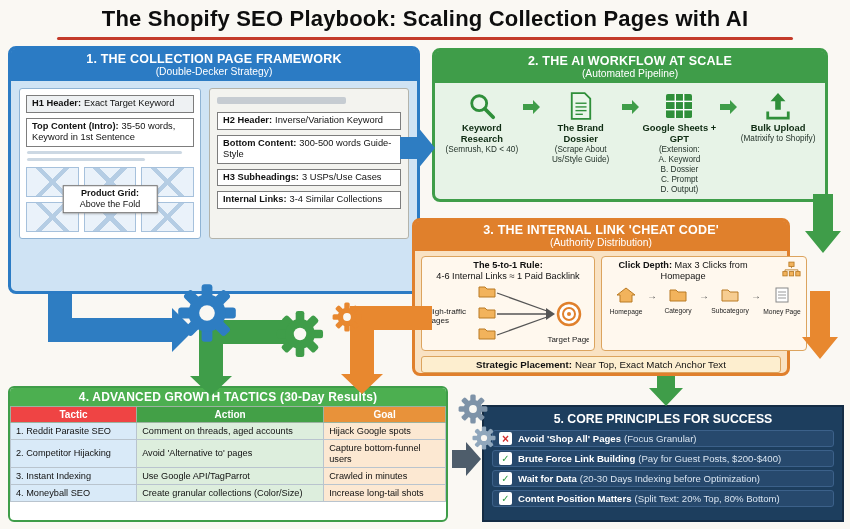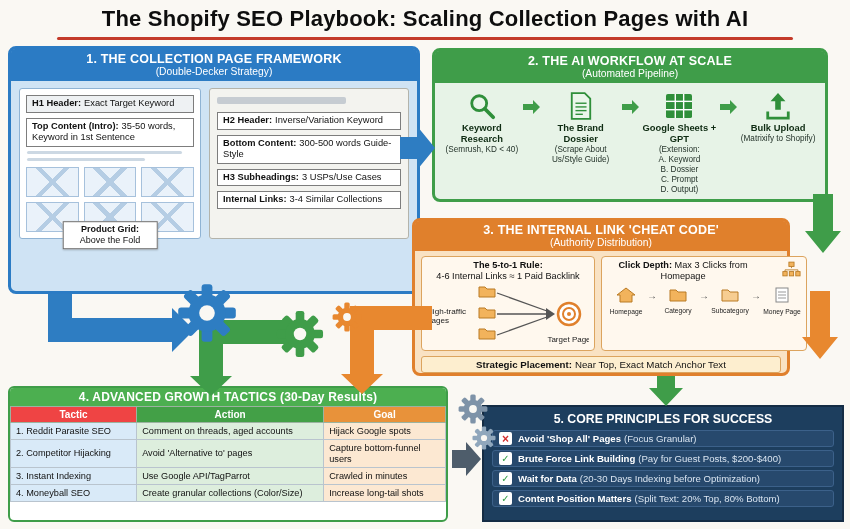--- a/index.html
+++ b/index.html
@@ -27,21 +27,21 @@
   .wbox b { margin-right:3px; }
   .wbox.gray { background:#eef1f3; }
   .wline { height:3px; background:#ccd8e3; border-radius:2px; margin:4px 1px; }
   .pgrid { position:relative; margin-top:6px; display:grid; grid-template-columns:repeat(3,1fr); gap:5px; }
   .pcell { height:30px; border:1px solid #a6c1dc; background:#eaf2fa;
     background-image:
       linear-gradient(45deg, transparent 46%, #b5cde4 46%, #b5cde4 54%, transparent 54%),
       linear-gradient(-45deg, transparent 46%, #b5cde4 46%, #b5cde4 54%, transparent 54%); }
   .pgrid-label { position:absolute; left:50%; top:50%; transform:translate(-50%,-50%);
     background:#fff; border:1px solid #6e6e6e; padding:2px 16px; text-align:center;
-    font-size:9px; line-height:1.2; color:#111; box-shadow:0 1px 2px rgba(0,0,0,.25); white-space:nowrap;margin-top:36px; }
+    font-size:9px; line-height:1.2; color:#111; box-shadow:0 1px 2px rgba(0,0,0,.25); white-space:nowrap; }
   .placeholder-bar { height:7px; width:70%; background:#c6ccd2; border-radius:2px; margin:1px 0 3px; }
 
   
   #sec2 { left:432px; top:48px; width:396px; height:154px; background:#e7f3e7; border:3px solid #3f9d49; }
   #sec2 .sec-header { background:#3f9d49; border-radius:4px 4px 0 0; }
   #sec2 .body { display:flex; align-items:flex-start; justify-content:space-between; padding:8px 6px 4px; }
   .step { width:86px; text-align:center; }
   .step .icon { height:30px; display:flex; align-items:center; justify-content:center; }
   .step .lbl { font-size:9.4px; font-weight:bold; color:#0e2b12; margin-top:2px; line-height:1.15; }
   .step .sub { font-size:8.2px; color:#24332a; line-height:1.22; }

